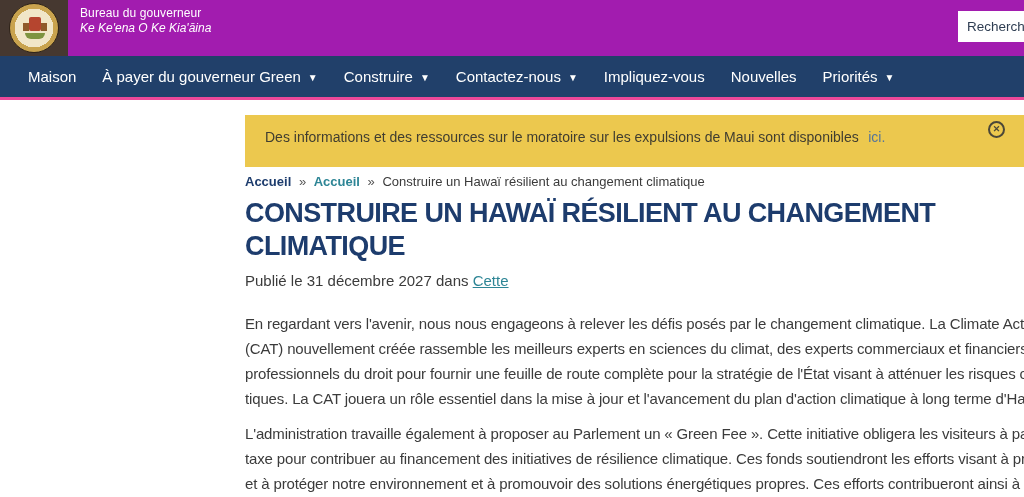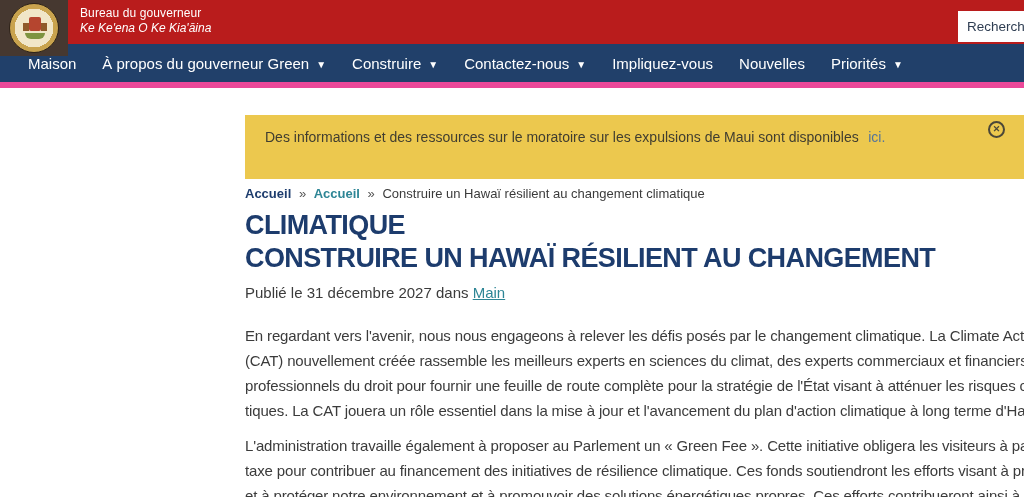--- a/index.html
+++ b/index.html
@@ -1,20 +1,20 @@
 <!DOCTYPE html>
 <html><head>
 <meta charset="utf-8">
 <style>
   * { margin:0; padding:0; box-sizing:border-box; }
   html,body { width:1024px; height:497px; overflow:hidden; background:#ffffff;
     font-family:"Liberation Sans", sans-serif; }
 
   
-  .site-header { position:relative; width:100%; height:44px; background:#b91c1c; }
+  .site-header { position:relative; width:100%; height:56px; background:#a21caf; }
   .seal-box { position:absolute; left:0; top:0; width:68px; height:56px;
     background:#463830; display:flex; align-items:center; justify-content:center; }
   .seal { width:50px; height:50px; border-radius:50%;
     background: radial-gradient(circle, #f1e6c8 0 57%, #c9a34e 57% 76%, #8a6d2f 76% 84%, #caa54e 84% 100%);
     border:1px solid #2e2318; position:relative; }
   .seal::before { content:""; position:absolute; left:19px; top:13px; width:12px; height:14px;
     background:#b5452f; border-radius:2px;
     box-shadow:-9px 3px 0 -3px #8f5a2b, 9px 3px 0 -3px #8f5a2b; }
   .seal::after { content:""; position:absolute; left:15px; top:29px; width:20px; height:6px;
     background:#7e9440; border-radius:0 0 8px 8px; }
@@ -23,30 +23,30 @@
   .header-agency { font-size:12px; font-weight:400; letter-spacing:0.1px; }
   .header-title { font-size:20px; font-weight:700; letter-spacing:-0.2px; margin-top:1px; }
   .header-subtitle { font-size:12px; font-style:italic; margin-top:1px; }
 
   .search-input { position:absolute; left:958px; top:11px; width:120px; height:31px;
     border:none; background:#ffffff; font-size:13.5px; color:#2e3d52; padding:0 0 0 9px;
     font-family:"Liberation Sans", sans-serif; outline:none; }
   .search-input::placeholder { color:#2e3d52; opacity:1; }
 
   
-  .main-nav { width:100%; height:44px; background:#21406a; border-bottom:6px solid #ec4899;
+  .main-nav { width:100%; height:44px; background:#21406a; border-bottom:3px solid #ec4899;
     display:flex; align-items:center; padding-left:28px; }
   .nav-item { display:flex; align-items:center; color:#ffffff; font-size:15px;
     margin-right:26px; cursor:pointer; white-space:nowrap; }
   .nav-caret { font-size:10px; margin-left:7px; position:relative; top:1px; }
 
   
   .content { position:absolute; left:245px; right:0; top:100px; }
 
-  .alert-banner { position:relative; margin-top:15px; height:64px; background:#ecc84e;
+  .alert-banner { position:relative; margin-top:15px; height:52px; background:#ecc84e;
     padding:13px 46px 0 20px; }
   .alert-text { font-size:14px; color:#403d30; display:inline; }
   .alert-link { font-size:14px; color:#55759a; text-decoration:none; margin-left:5px; cursor:pointer; }
   .alert-close { position:absolute; right:19px; top:6px; width:17px; height:17px;
     border:2px solid #4b4738; border-radius:50%; color:#4b4738; font-size:9px; font-weight:700;
     display:flex; align-items:center; justify-content:center; cursor:pointer; line-height:1; }
 
   .breadcrumb { margin-top:7px; font-size:13px; color:#3b3b3b; white-space:nowrap; }
   .breadcrumb .crumb-root { color:#1d3c6d; font-weight:700; text-decoration:none; cursor:pointer; }
   .breadcrumb .crumb-section { color:#2d8595; font-weight:700; text-decoration:none; cursor:pointer; }
@@ -76,21 +76,21 @@
     <div class="header-subtitle">Ke Ke'ena O Ke Kia'āina</div>
   </div>
   <input class="search-input" type="text" placeholder="Recherche" style="">
 </div>
 
 <div class="main-nav">
   <div class="nav-item">
     <span>Maison</span>
   </div>
   <div class="nav-item">
-    <span>À propos du gouverneur Green</span>
+    <span>À payer du gouverneur Green</span>
     <span class="nav-caret">▼</span>
   </div>
   <div class="nav-item">
     <span>Construire</span>
     <span class="nav-caret">▼</span>
   </div>
   <div class="nav-item">
     <span>Contactez-nous</span>
     <span class="nav-caret">▼</span>
   </div>
@@ -116,27 +116,27 @@
 
   <div class="breadcrumb">
     <span class="crumb-root">Accueil</span>
     <span class="sep">»</span>
     <span class="crumb-section">Accueil</span>
     <span class="sep">»</span>
     <span>Construire un Hawaï résilient au changement climatique</span>
   </div>
 
   <h1 class="page-title">
+    <span>CONSTRUIRE UN HAWAÏ RÉSILIENT AU CHANGEMENT</span>
     <span>CLIMATIQUE</span>
-    <span>CONSTRUIRE UN HAWAÏ RÉSILIENT AU CHANGEMENT</span>
   </h1>
 
   <div class="pub-line">
     <span>Publié le 31 décembre 2027 dans</span>
-    <span class="pub-link">Main</span>
+    <span class="pub-link">Cette</span>
   </div>
 
   <div class="body-copy">
     <div class="para">
       <div class="t-line">En regardant vers l'avenir, nous nous engageons à relever les défis posés par le changement climatique. La Climate Action Team</div>
       <div class="t-line">(CAT) nouvellement créée rassemble les meilleurs experts en sciences du climat, des experts commerciaux et financiers et des</div>
       <div class="t-line">professionnels du droit pour fournir une feuille de route complète pour la stratégie de l'État visant à atténuer les risques clima-</div>
       <div class="t-line">tiques. La CAT jouera un rôle essentiel dans la mise à jour et l'avancement du plan d'action climatique à long terme d'Hawaï.</div>
     </div>
     <div class="para">

